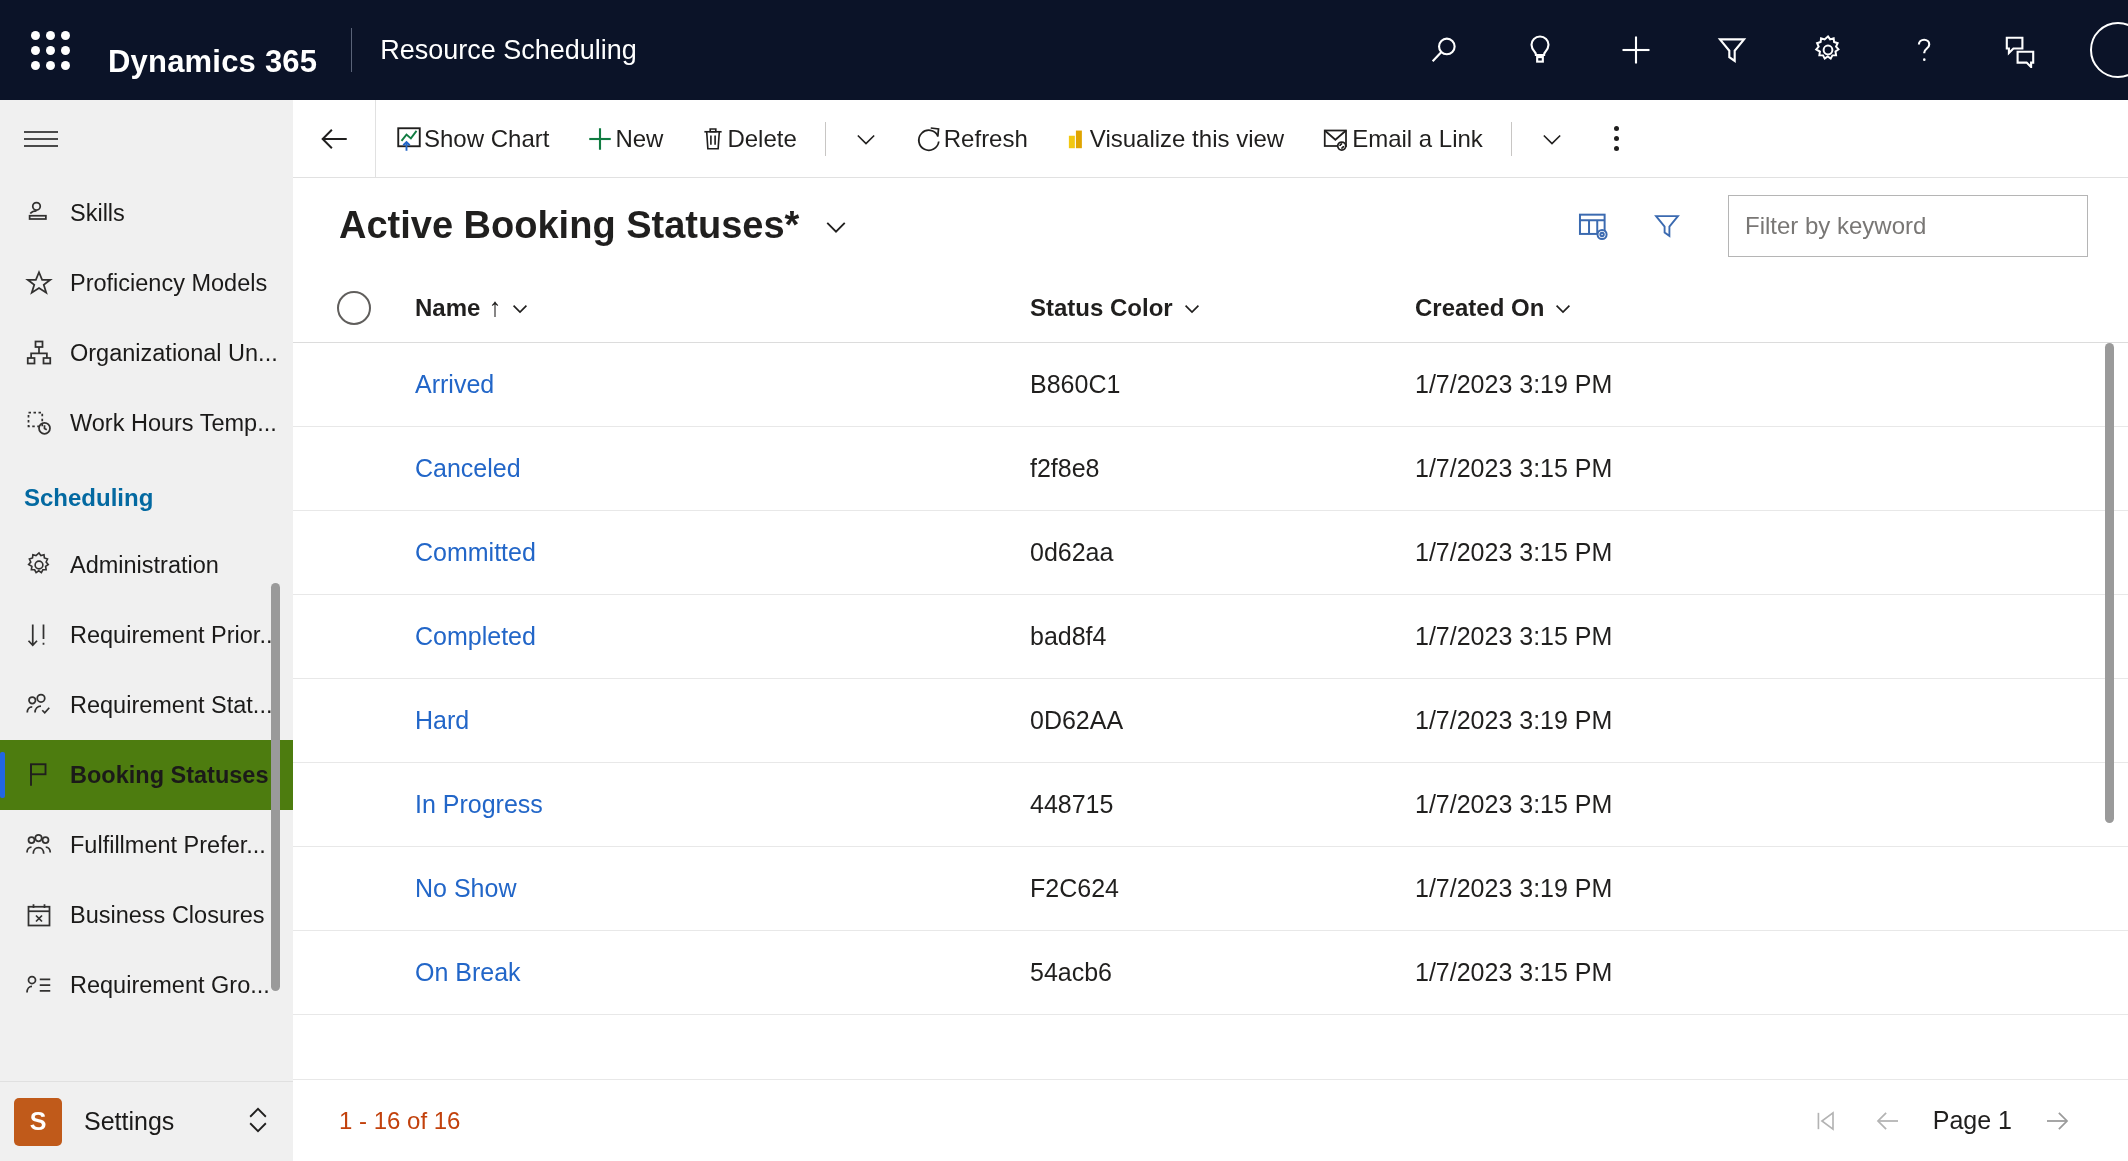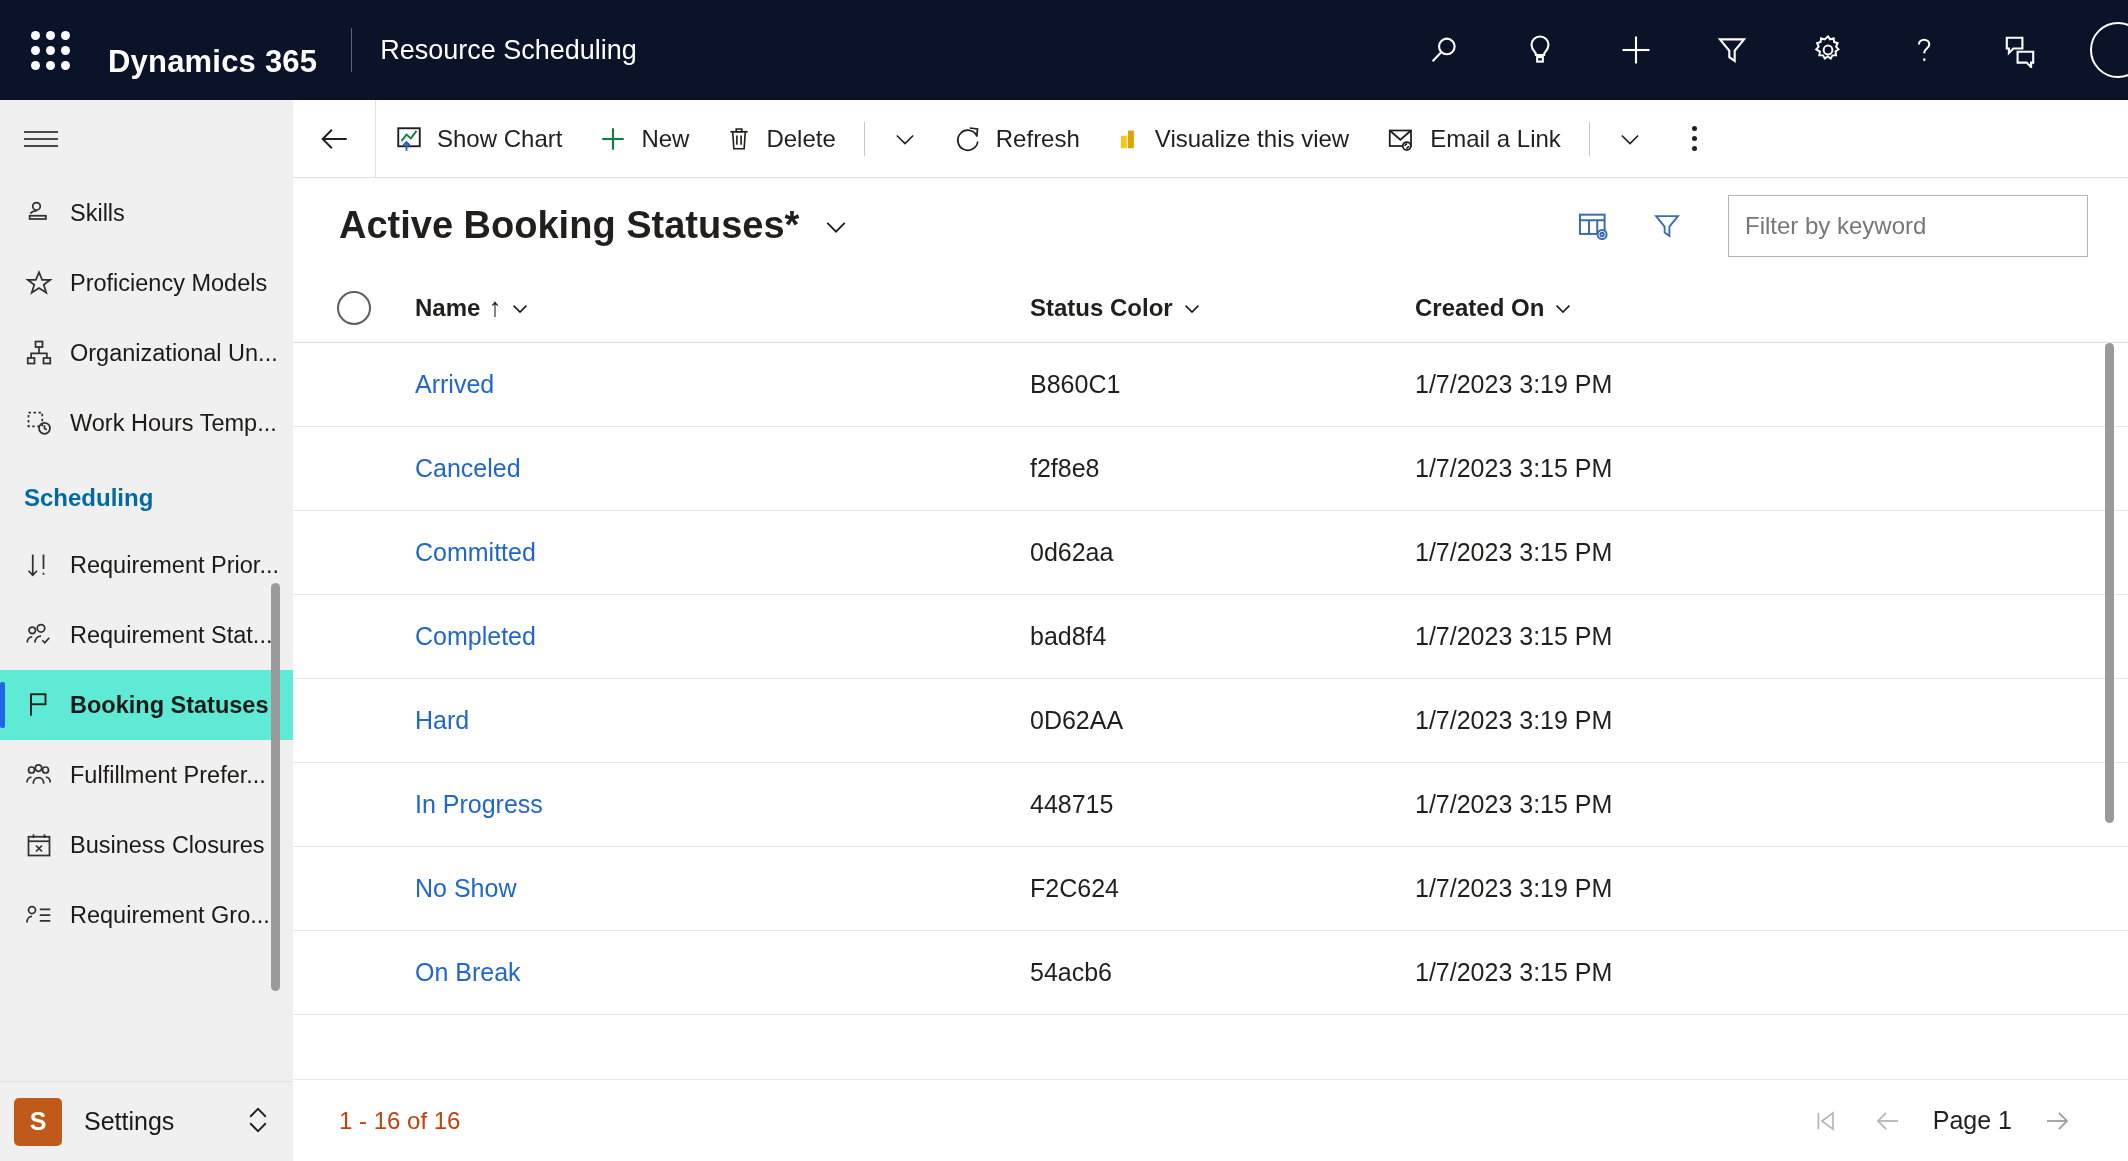--- a/index.html
+++ b/index.html
@@ -51,21 +51,21 @@
     height: 78px; display: flex; align-items: center; padding-left: 24px; cursor: pointer;
   }
   .hamburger span { display:block; width: 34px; height: 2px; background: #4a4a4a; margin: 5px 0; }
   .nav-scroll { flex: 1 1 auto; overflow: hidden; position: relative; }
   .nav-item {
     display: flex; align-items: center; height: 70px; padding-left: 24px; cursor: pointer;
     position: relative; color: #1b1a19; font-size: 23.5px;
   }
   .nav-item .ico { width: 46px; display: flex; align-items: center; justify-content: flex-start; flex: none; }
   .nav-item .lbl { white-space: nowrap; overflow: hidden; }
-  .nav-item.selected { background: #5eead4; font-weight: 600; }
+  .nav-item.selected { background: #4d7c0f; font-weight: 600; }
   .nav-item.selected::before {
     content: ""; position: absolute; left: 0; top: 12px; bottom: 12px; width: 5px; background: #2266e3;
     border-radius: 2px;
   }
   .group-header {
     font-size: 24px; font-weight: 700; color: #0369a1; padding: 26px 0 18px 24px;
   }
   .side-scrollbar {
     position: absolute; right: 13px; top: 405px; width: 9px; height: 408px;
     background: #9a9a9a; border-radius: 5px;
@@ -85,21 +85,21 @@
   .main { flex: 1 1 auto; display: flex; flex-direction: column; min-width: 0; background: #fff; }
 
   
   .cmdbar {
     height: 78px; display: flex; align-items: center; border-bottom: 1px solid #e1e1e1; flex: none;
   }
   .back-btn { width: 82px; height: 78px; display: flex; align-items: center; justify-content: center; cursor: pointer; }
   .cmd-sep { width: 1px; height: 78px; background: #e1e1e1; }
   .cmd-btn {
     display: flex; align-items: center; height: 78px; padding: 0 18px; cursor: pointer;
-    font-size: 24px; color: #201f1e; white-space: nowrap; gap: 13px;
+    font-size: 24px; color: #201f1e; white-space: nowrap; 
   }
   .cmd-btn .ico { display: flex; align-items: center; }
   .vdiv { width: 1px; height: 34px; background: #c8c6c4; margin: 0 10px; }
   .chev-btn { width: 60px; height: 78px; display: flex; align-items: center; justify-content: center; cursor: pointer; }
   .overflow-btn { width: 70px; height: 78px; display: flex; align-items: center; justify-content: center; cursor: pointer; }
   .dots { display: flex; flex-direction: column; gap: 5px; }
   .dots i { width: 5px; height: 5px; border-radius: 50%; background: #201f1e; display: block; }
 
   
   .viewhdr {
@@ -279,20 +279,29 @@
               <path d="M3.6 3.6h11v11h-11z" stroke-dasharray="2 2"></path>
               <circle cx="16.4" cy="16.2" r="4.4"></circle>
                 <path d="M16.4 13.8v2.6l1.8 1"></path>
             </svg>
           </span>
           <span class="lbl">Work Hours Temp...</span>
         </div>
 
         <div class="group-header">Scheduling</div>
 
+        <div class="nav-item">
+          <span class="ico">
+            <svg width="30" height="30" viewBox="0 0 24 24" fill="none" stroke="#323130" stroke-width="1.3">
+              <circle cx="12" cy="12" r="3.1"></circle>
+              <path d="M12 2.4l1.5 2.1 2.5-.7.3 2.6 2.5.8-1.1 2.4 1.7 2-2.1 1.5.4 2.6-2.6.1-1.2 2.3-2.1-1.5-2.1 1.5-1.2-2.3-2.6-.1.4-2.6L3.7 11.6l1.7-2L4.3 7.2l2.5-.8.3-2.6 2.5.7z"></path>
+            </svg>
+          </span>
+          <span class="lbl">Administration</span>
+        </div>
 
         <div class="nav-item">
           <span class="ico">
             <svg width="30" height="30" viewBox="0 0 24 24" fill="none" stroke="#323130" stroke-width="1.4">
               <path d="M7 3.6v16.2M3.6 16.6L7 20.2l3.4-3.6"></path>
               <path d="M15.6 3.6v11.6M15.6 18.2v1.6"></path>
             </svg>
           </span>
           <span class="lbl">Requirement Prior...</span>
         </div>

